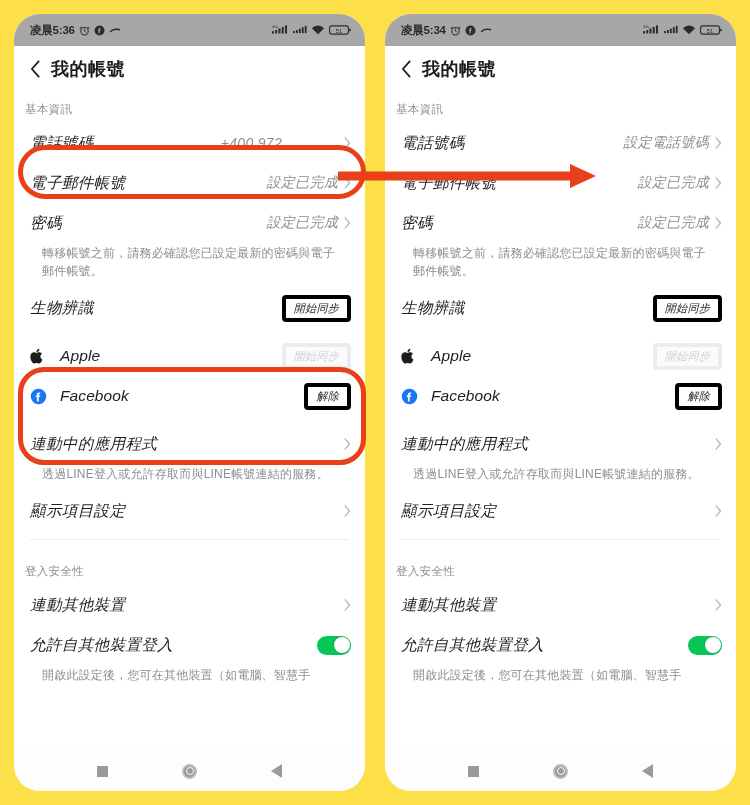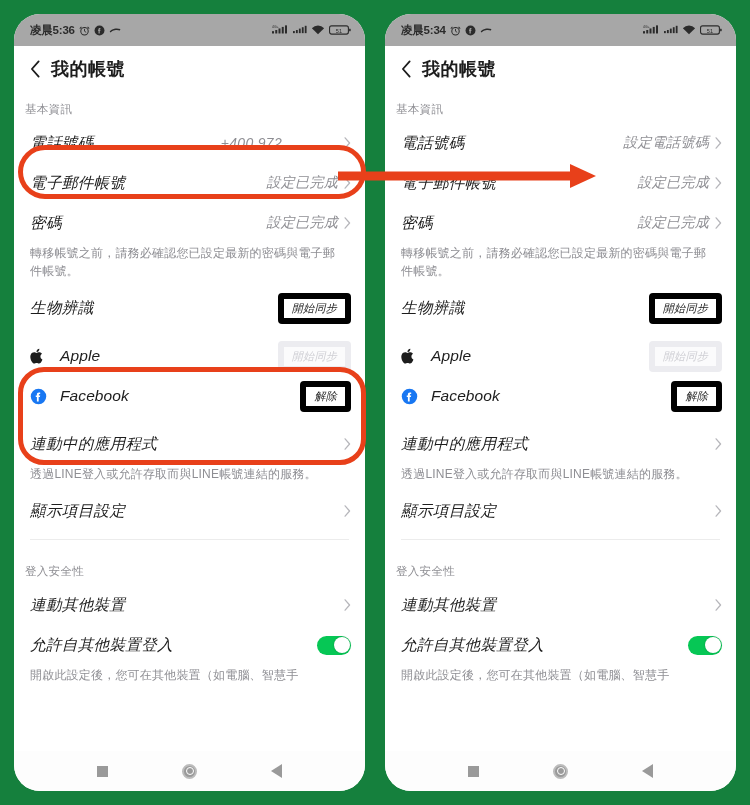--- a/index.html
+++ b/index.html
@@ -5,21 +5,21 @@
   html, body {
     margin: 0; padding: 0;
     width: 750px; height: 805px;
     background: #9b9b9b;
     font-family: "Liberation Sans", "DejaVu Sans", sans-serif;
     overflow: hidden;
   }
   .stage {
     position: relative;
     width: 750px; height: 805px;
-    background: #15803d;
+    background: #fde047;
   }
 
   
   .phone {
     position: absolute;
     top: 14px;
     width: 351px;
     height: 777px;
     border-radius: 26px;
     overflow: hidden;
@@ -118,35 +118,36 @@
   .chev {
     width: 7px; height: 12px;
     flex: 0 0 auto;
   }
   .row-desc {
     font-size: 12px;
     line-height: 1.5;
     color: #8e8e93;
     padding: 1px 24px 8px 16px;
     letter-spacing: 0.2px;
+    margin-left: 12px;
   }
 
   .redact {
     display: inline-block;
     width: 56px; height: 15px;
     background: #ffffff;
     vertical-align: middle;
     position: relative;
     top: -1px;
   }
 
   
   .pill {
     font-size: 11px;
-    border: 6px solid #000000;
+    border: 4px solid #000000;
     border-radius: 4px;
     padding: 4px 8px;
     color: #1d1d1d;
     background: #ffffff;
     letter-spacing: 0.3px;
     white-space: nowrap;
     line-height: 1;
   }
   .pill.disabled {
     color: #cfcfd4;

